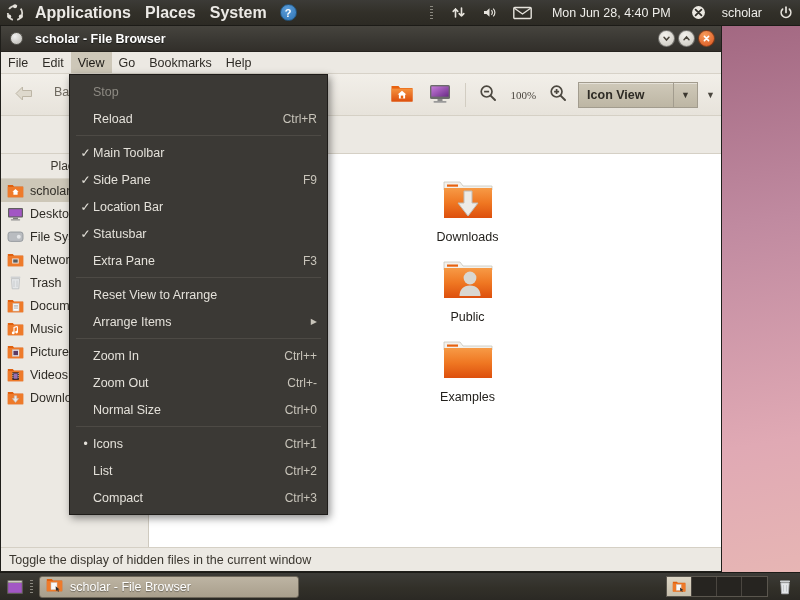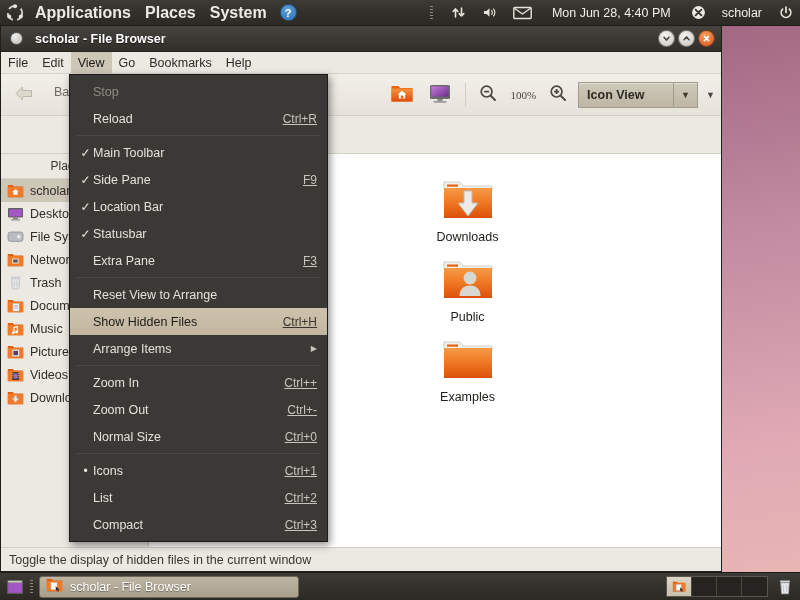--- a/index.html
+++ b/index.html
@@ -176,21 +176,21 @@
     padding: 0 10px 0 8px; font-size: 12.5px; color: #e4e1da;
     white-space: nowrap;
   }
   .mi.disabled { color: #8d8a83; }
   .mi.highlight {
     background: linear-gradient(to bottom,#cdc2ad,#c2b6a0);
     color: #1d1b17;
   }
   .mi .mark { width: 15px; flex: 0 0 15px; font-size: 12px; text-align: center; }
   .mi .mlabel { flex: 1; }
-  .mi .maccel { color: #c8c4ba; font-size: 12px; margin-left: 16px; text-decoration: underline; }
+  .mi .maccel { color: #c8c4ba; font-size: 12px; margin-left: 16px; }
   .mi.highlight .maccel { color: #3a352c; }
   .mi.disabled .maccel { color: #8d8a83; }
   .mi .msub { font-size: 8px; color: #c8c4ba; }
   .mi-sep { height: 1px; background: #4d4a45; margin: 3px 6px; }
 
   
   #bottom-panel {
     position: absolute; left: 0; bottom: 0; width: 800px; height: 28px;
     background: linear-gradient(to bottom, #3c3b37 0%, #323029 55%, #2b2924 100%);
     border-top: 1px solid #1c1b17;
@@ -676,25 +676,20 @@
     <span class="mark"></span>
     <span class="mlabel">Extra Pane</span>
     <span class="maccel">F3</span>
   </div>
   <div class="mi-sep"></div>
   <div class="mi">
     <span class="mark"></span>
     <span class="mlabel">Reset View to Arrange</span>
     <span class="maccel"></span>
   </div>
-  <div class="mi highlight">
-    <span class="mark"></span>
-    <span class="mlabel">Show Hidden Files</span>
-    <span class="maccel">Ctrl+H</span>
-  </div>
   <div class="mi">
     <span class="mark"></span>
     <span class="mlabel">Arrange Items</span>
     <span class="msub">▶</span>
   </div>
   <div class="mi-sep"></div>
   <div class="mi">
     <span class="mark"></span>
     <span class="mlabel">Zoom In</span>
     <span class="maccel">Ctrl++</span>

